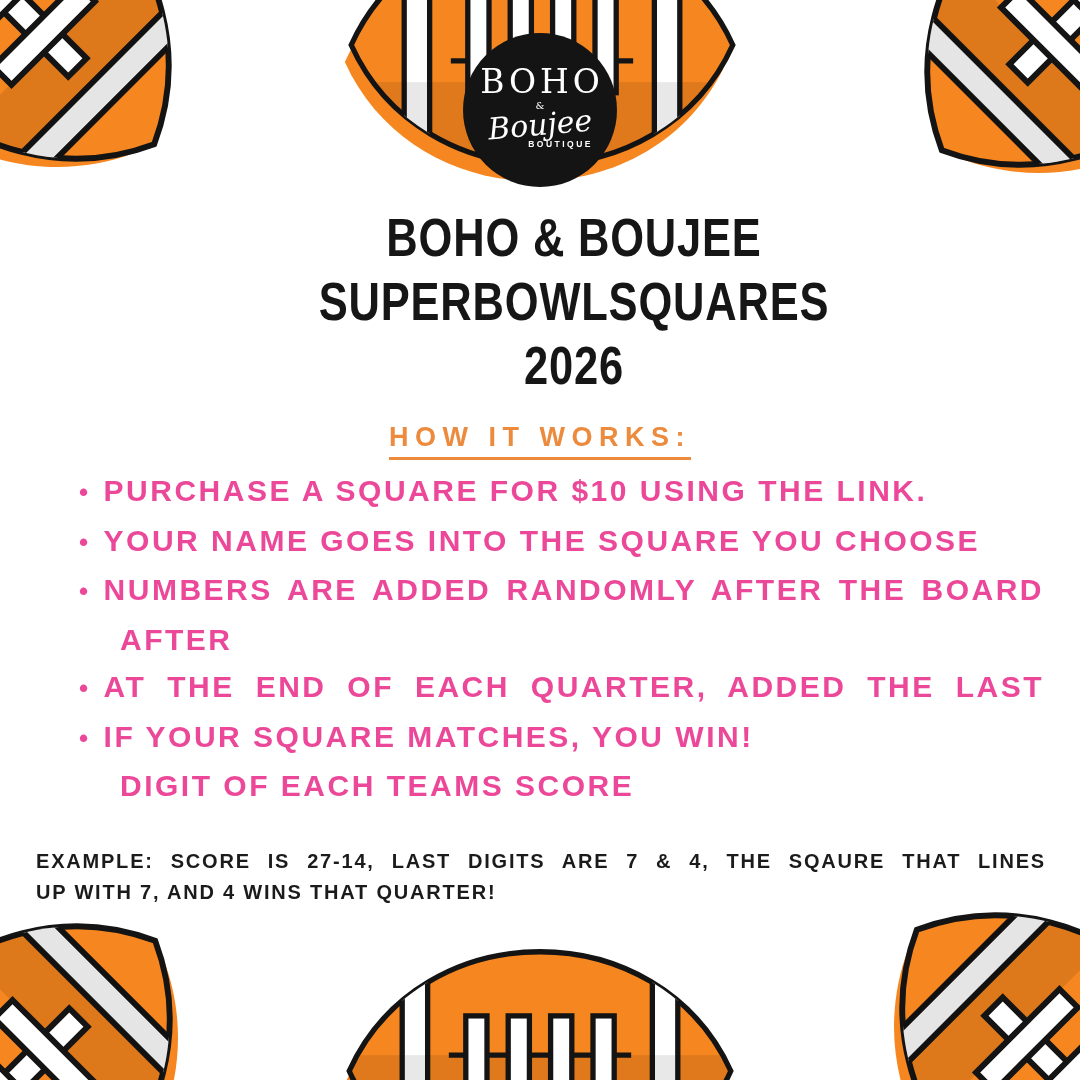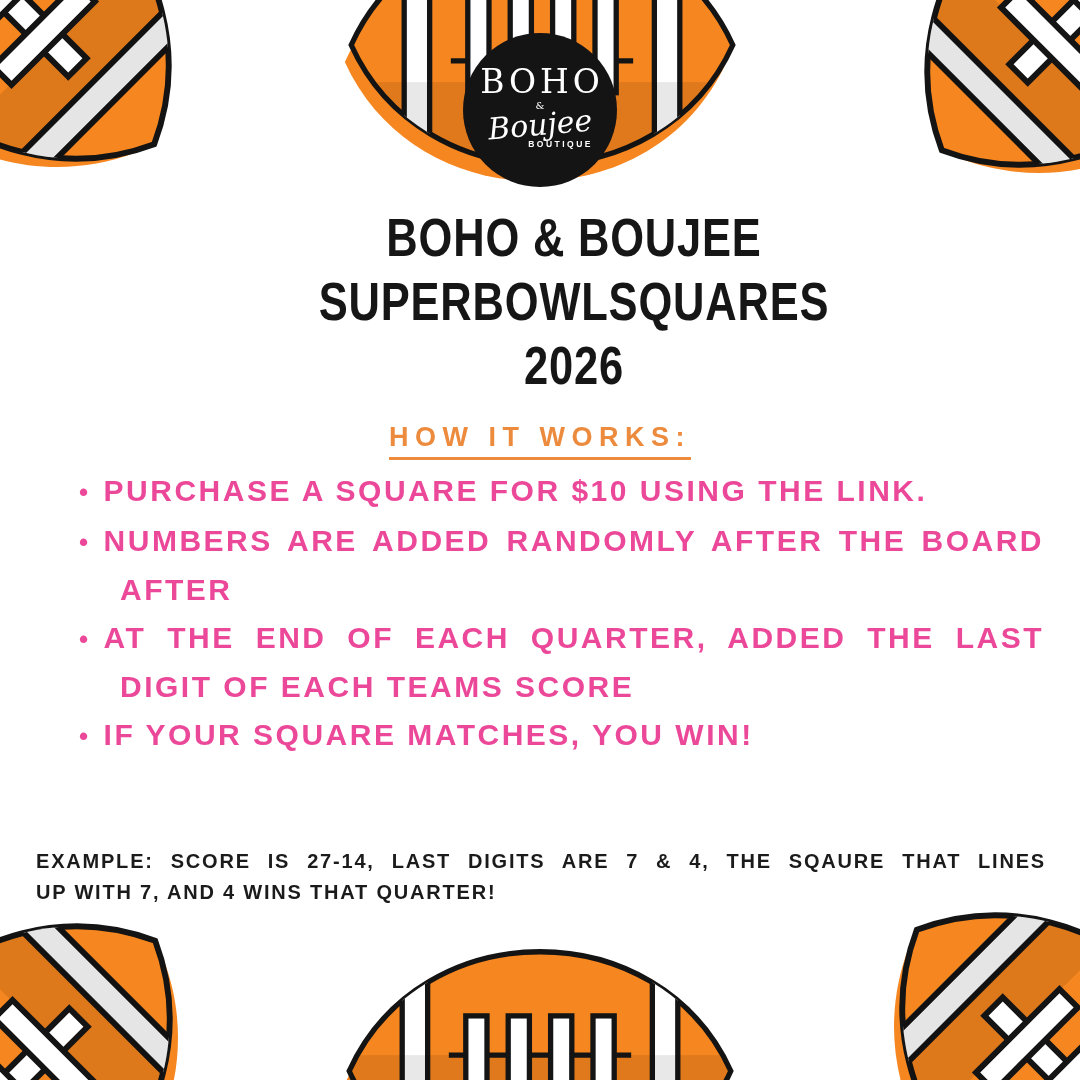--- a/index.html
+++ b/index.html
@@ -154,34 +154,37 @@
   </div>
 
   <div class="how">
     <span>HOW IT WORKS:</span>
   </div>
 
   <div class="rules">
     <div class="rule">
       <span class="mk">•</span><span>PURCHASE A SQUARE FOR $10 USING THE LINK.</span>
     </div>
+    <div class="rule">
+      <span class="mk">•</span><span>YOUR NAME GOES INTO THE SQUARE YOU CHOOSE</span>
+    </div>
     <div class="rule justify">
       <span class="mk">•</span><span>NUMBERS ARE ADDED RANDOMLY AFTER THE BOARD</span>
     </div>
     <div class="rule indent">
       <span>AFTER</span>
     </div>
     <div class="rule justify">
       <span class="mk">•</span><span>AT THE END OF EACH QUARTER, ADDED THE LAST</span>
     </div>
+    <div class="rule">
+      <span class="mk">•</span><span>IF YOUR SQUARE MATCHES, YOU WIN!</span>
+    </div>
     <div class="rule indent">
       <span>DIGIT OF EACH TEAMS SCORE</span>
-    </div>
-    <div class="rule">
-      <span class="mk">•</span><span>IF YOUR SQUARE MATCHES, YOU WIN!</span>
     </div>
   </div>
 
   <div class="example">
     <div class="justify">EXAMPLE: SCORE IS 27-14, LAST DIGITS ARE 7 &amp; 4, THE SQAURE THAT LINES</div>
     <div class="plain">UP WITH 7, AND 4 WINS THAT QUARTER!</div>
   </div>
 
 </div>
 

